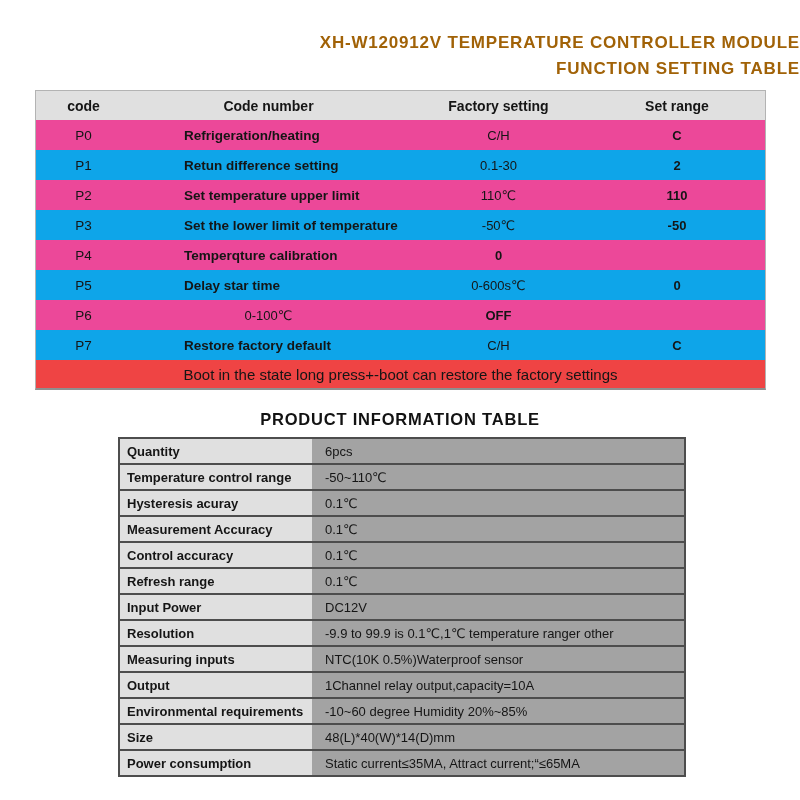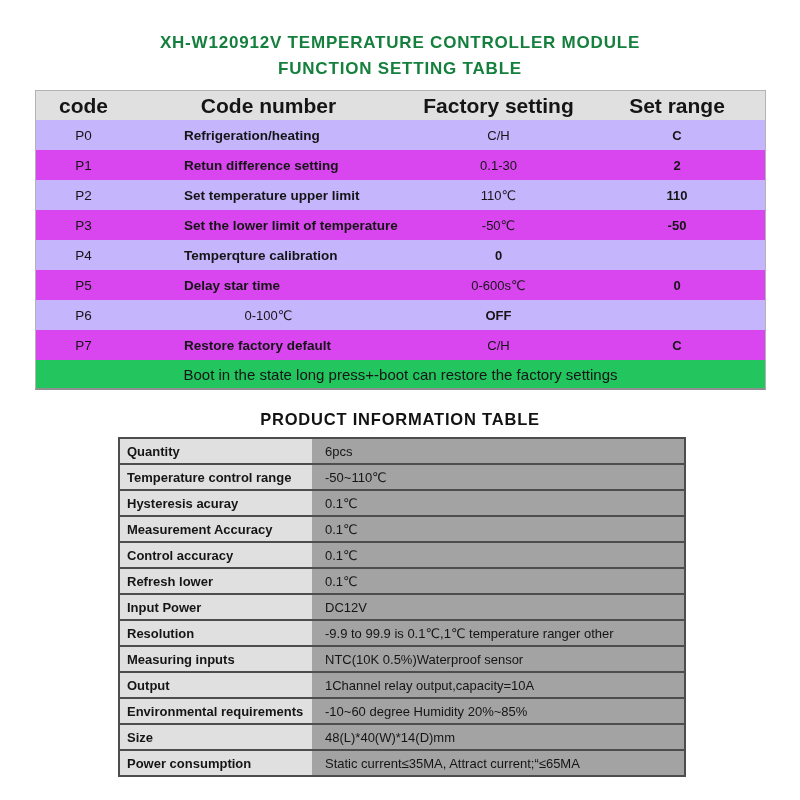--- a/index.html
+++ b/index.html
@@ -8,61 +8,61 @@
     background: #ffffff;
     color: #151515;
     font-family: "Liberation Sans", "DejaVu Sans", sans-serif;
     overflow: hidden;
   }
   .page { position: relative; width: 800px; height: 800px; }
 
   
   .doc-title {
     padding-top: 30px;
-    text-align: center;
+    text-align: right;
     font-weight: 700;
     font-size: 17px;
     letter-spacing: 0.8px;
     line-height: 1.5;
-    color: #15803d;
+    color: #a16207;
   }
 
   
   .ftable {
     margin: 9px 0 0 35px;
     width: 731px;
     border: 1px solid #b3b3b3;
     border-bottom: 2px solid #8f8f8f;
     box-sizing: border-box;
   }
   .frow {
     display: grid;
     grid-template-columns: 95px 275px 185px 172px;
     align-items: center;
     height: 30px;
-    background: #c4b5fd;
-  }
-  .frow.alt { background: #d946ef; }
+    background: #ec4899;
+  }
+  .frow.alt { background: #0ea5e9; }
   .fhead {
     height: 29px;
     background: #e0e0e0;
     font-weight: 700;
     font-size: 15.5px;
   }
-  .fhead .fc { text-align: center; font-size: 21px; font-weight: 700; padding: 0; }
+  .fhead .fc { text-align: center; font-size: 14px; font-weight: 700; padding: 0; }
   .fc { font-size: 13.5px; }
   .c-code   { text-align: center; }
   .c-name   { font-weight: 700; padding-left: 53px; }
   .c-range  { text-align: center; font-size: 13px; }
   .c-factory{ text-align: center; font-weight: 700; font-size: 13px; }
   .ffoot {
     height: 28px;
     display: flex; align-items: center; justify-content: center;
     font-size: 15px;
-    background: #22c55e;
+    background: #ef4444;
   }
 
   
   .ptitle {
     margin-top: 20px;
     text-align: center;
     font-weight: 700;
     font-size: 16.5px;
     letter-spacing: 0.8px;
     color: #121212;
@@ -179,21 +179,21 @@
     </div>
     <div class="prow">
       <div class="plabel">Measurement Accuracy</div>
       <div class="pvalue">0.1℃</div>
     </div>
     <div class="prow">
       <div class="plabel">Control accuracy</div>
       <div class="pvalue">0.1℃</div>
     </div>
     <div class="prow">
-      <div class="plabel">Refresh lower</div>
+      <div class="plabel">Refresh range</div>
       <div class="pvalue">0.1℃</div>
     </div>
     <div class="prow">
       <div class="plabel">Input Power</div>
       <div class="pvalue">DC12V</div>
     </div>
     <div class="prow">
       <div class="plabel">Resolution</div>
       <div class="pvalue">-9.9 to 99.9 is 0.1℃,1℃ temperature ranger other</div>
     </div>

